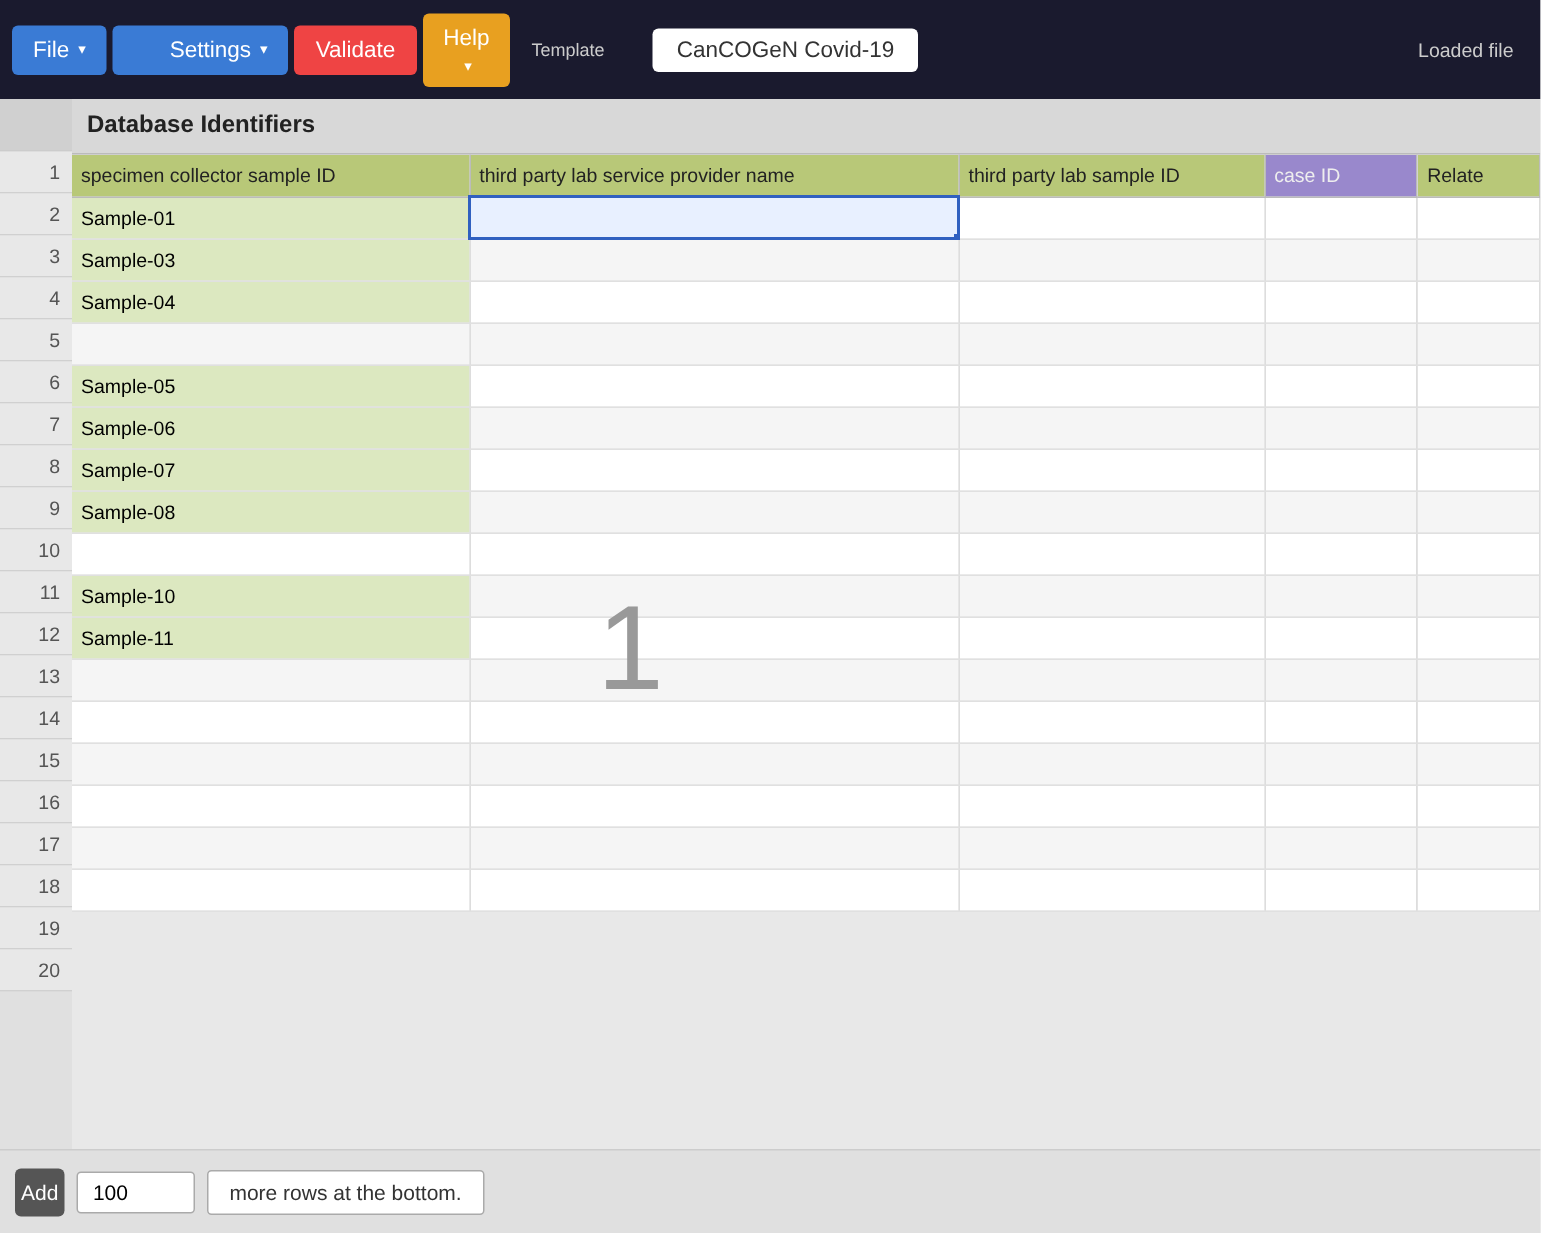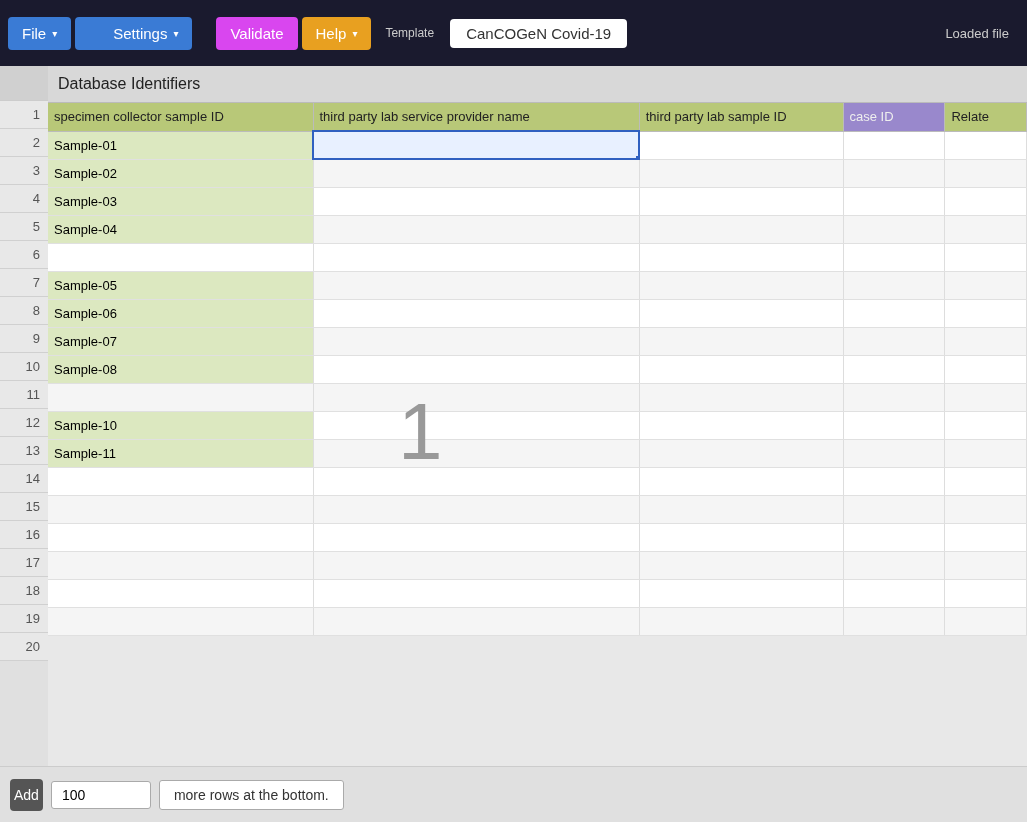--- a/index.html
+++ b/index.html
@@ -30,36 +30,36 @@
       border: none;
       border-radius: 4px;
       cursor: pointer;
       font-size: 15px;
       font-weight: 500;
       color: white;
     }
 
     .btn-file { background: #3a7bd5; }
     .btn-settings { background: #3a7bd5; padding-left: 38px; }
-    .btn-validate { background: #d946ef; margin-left: 20px; }
-    .btn-help { background: #e8a020; }
+    .btn-validate { background: #ef4444; }
+    .btn-help { background: #e8a020; flex-direction: column; }
 
     .toolbar-label {
       color: #ccc;
       font-size: 12px;
       padding: 0 10px;
     }
 
     .toolbar-template-value {
       background: white;
       color: #333;
       border-radius: 4px;
       padding: 6px 16px;
       font-size: 15px;
-      margin-left: 2px;
+      margin-left: 18px;
     }
 
     .toolbar-spacer { flex: 1; }
 
     .toolbar-loaded {
       color: #ccc;
       font-size: 13px;
       padding: 0 10px;
     }
 
@@ -88,21 +88,21 @@
       color: #555;
       border-bottom: 1px solid #d0d0d0;
       background: #e8e8e8;
     }
 
     
     .section-header {
       background: #d8d8d8;
       padding: 18px 10px;
       font-size: 16px;
-      font-weight: normal;
+      font-weight: bold;
       color: #222;
       height: 35px;
       display: flex;
       align-items: center;
       border-bottom: 1px solid #bbb;
       text-align: right;
     }
 
     
     .data-table {
@@ -210,21 +210,21 @@
       background: #555;
       color: white;
       border: none;
       padding: 8px 4px;
       border-radius: 4px;
       font-size: 14px;
       cursor: pointer;
     }
 
     .input-rows {
-      width: 100px;
+      width: 79px;
       padding: 5px 10px;
       border: 1px solid #aaa;
       border-radius: 3px;
       font-size: 14px;
       background: white;
     }
 
     .more-rows-label {
       font-size: 14px;
       color: #333;
@@ -322,27 +322,20 @@
         <tbody>
 
           <tr>
             <td class="cell-sample">Sample-01</td>
             <td class="cell-active"></td>
             <td></td>
             <td></td>
             <td></td>
           </tr>
           <tr>
-            <td class="cell-sample">Sample-02</td>
-            <td></td>
-            <td></td>
-            <td></td>
-            <td></td>
-          </tr>
-          <tr>
             <td class="cell-sample">Sample-03</td>
             <td></td>
             <td></td>
             <td></td>
             <td></td>
           </tr>
           <tr>
             <td class="cell-sample">Sample-04</td>
             <td></td>
             <td></td>

